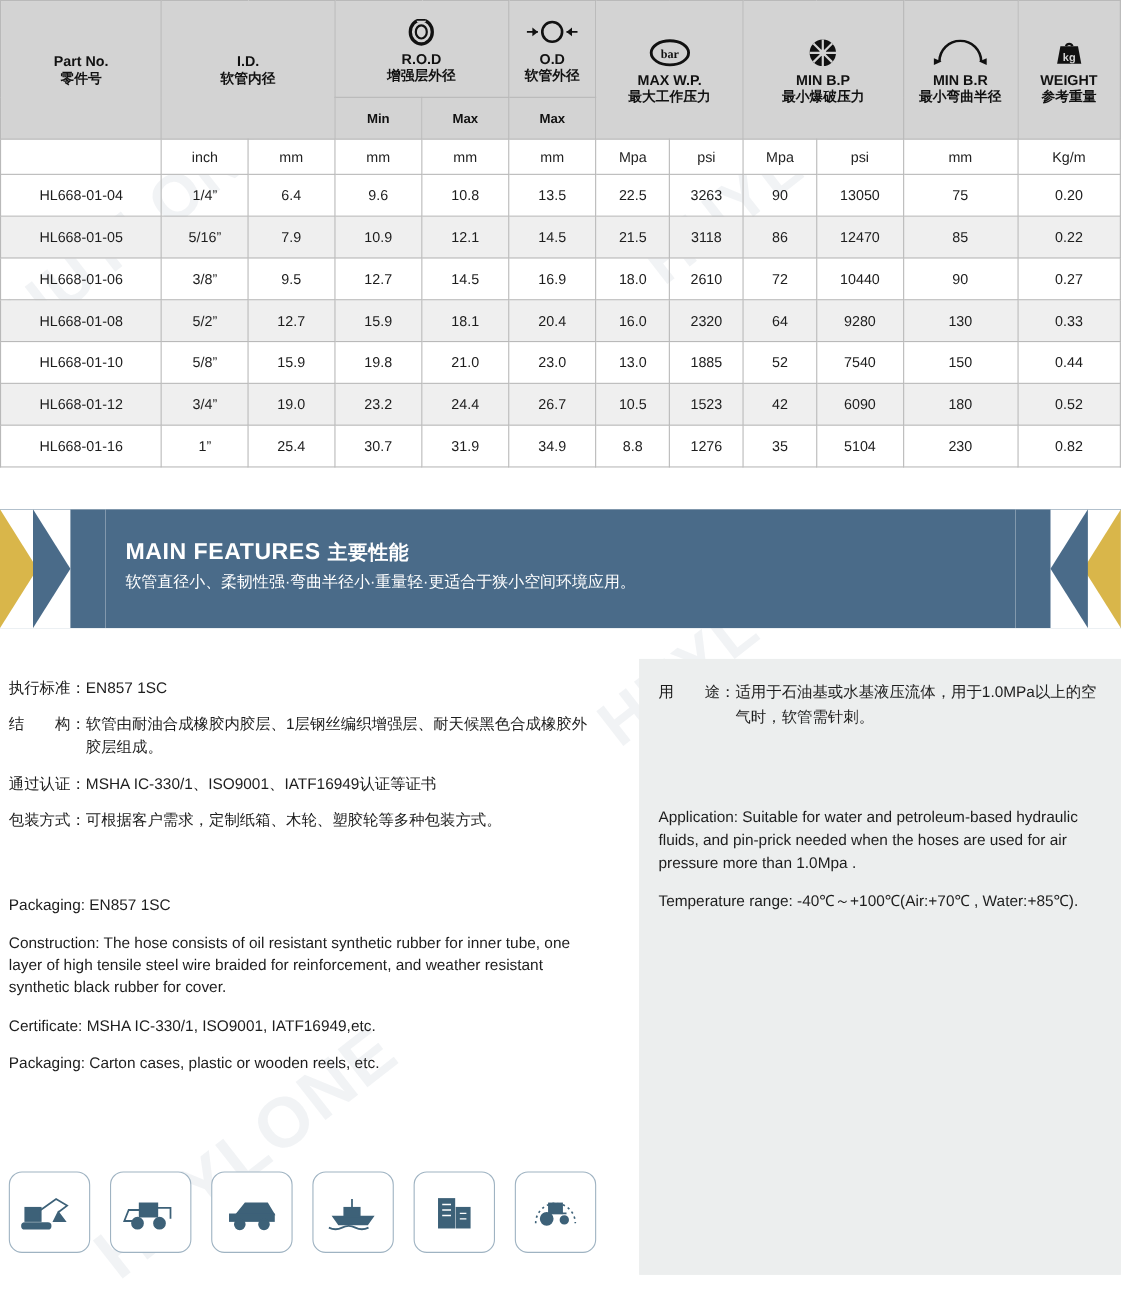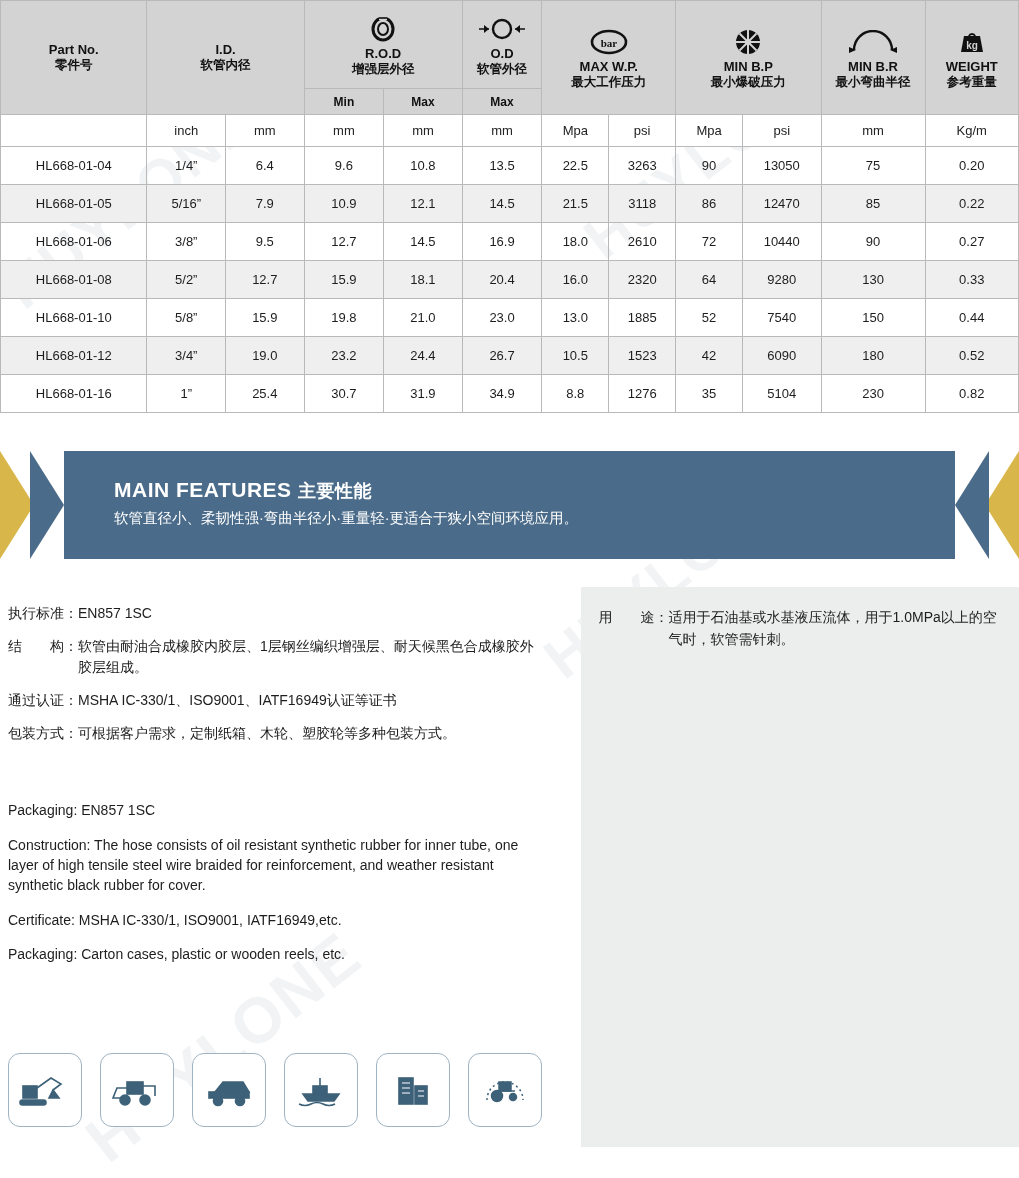--- a/index.html
+++ b/index.html
@@ -39,21 +39,21 @@
     border:1px solid #b9b9b9;
     text-align:center;
     vertical-align:middle;
     padding:0;
   }
   .hdr-cell { background:#d3d3d3; color:#111; font-weight:bold; }
   .hdr-top { height:114px; }
   .unit-row td { height:32px; background:#ffffff; font-size:13px; color:#222; }
   .data-row td { height:38px; font-size:13px; }
   .data-row.alt td { background:#efefef; }
-  .hdr-sub { height:26px; font-size:12px; background:#d3d3d3; font-weight:bold; }
+  .hdr-sub { height:38px; font-size:12px; background:#d3d3d3; font-weight:bold; }
   .icon-box { height:34px; display:flex; align-items:center; justify-content:center; }
   .hdr-title { line-height:1.25; font-size:12.5px; }
   .hdr-title .en { display:block; font-size:13px; }
   .hdr-title .cn { display:block; font-size:12.5px; }
   .partno { font-size:13.5px; }
 
   svg.ic { display:block; }
 
   
   .features {
@@ -459,17 +459,21 @@
       </div>
     </div>
   </div>
 
   <div class="col-right">
     <div class="kv">
       <span class="k">用　　途：</span>
       <span class="v">适用于石油基或水基液压流体，用于1.0MPa以上的空气时，软管需针刺。</span>
     </div>
 
+    <div class="en-block">
+      <p>Application: Suitable for water and petroleum-based hydraulic fluids, and pin-prick needed when the hoses are used for air pressure more than 1.0Mpa .</p>
+      <p>Temperature range: -40℃～+100℃(Air:+70℃ , Water:+85℃).</p>
+    </div>
   </div>
 
 </div>
 
 </div>
 
 </body></html>

